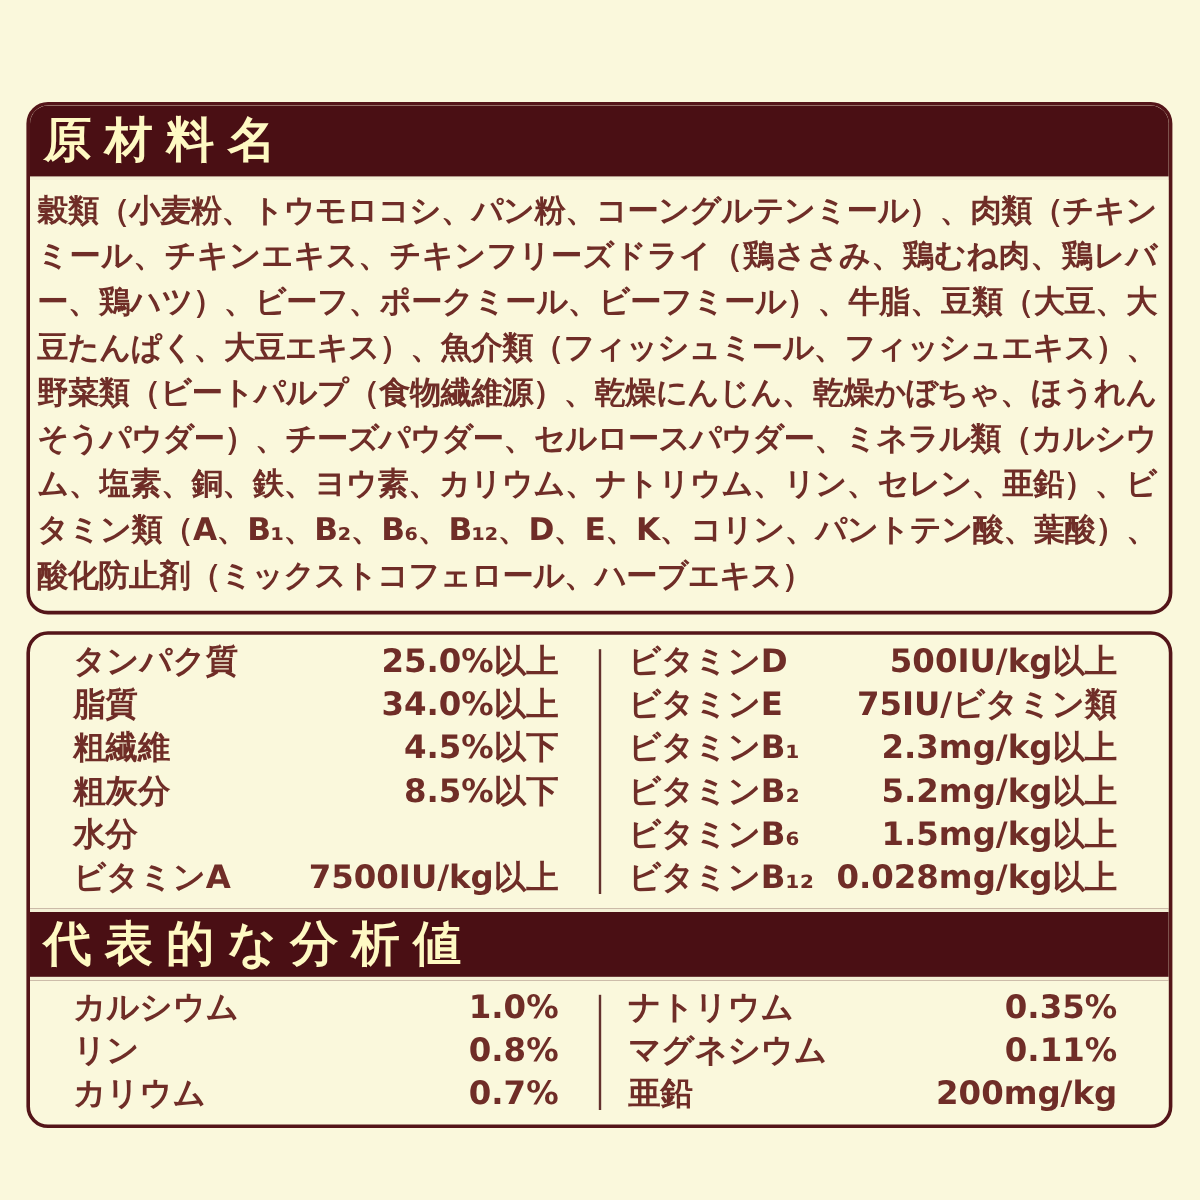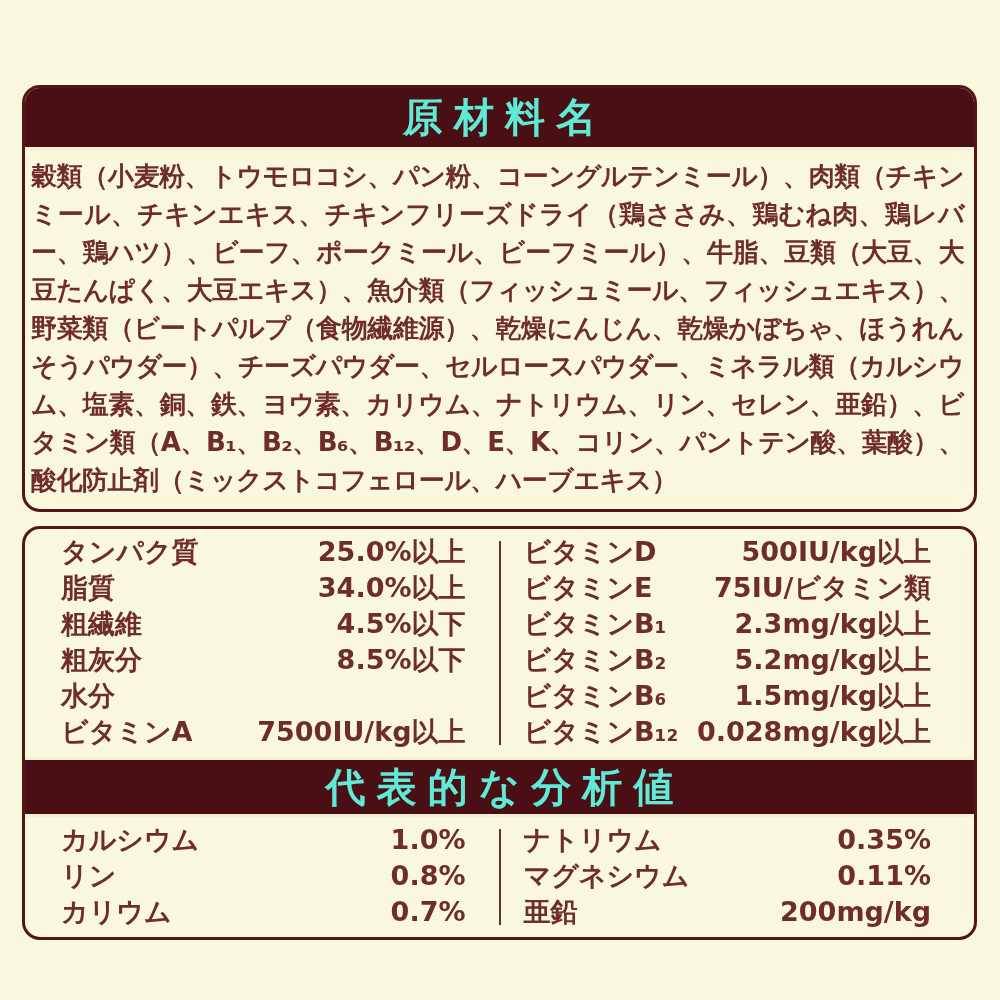--- a/index.html
+++ b/index.html
@@ -20,22 +20,21 @@
   .card {
     margin: 0 23px 0 22px;
     border: 3px solid #541519;
     border-radius: 18px;
     background: #faf8dc;
     overflow: hidden;
   }
   .card + .card { margin-top: 14px; }
   .band {
     background: #4a0f14;
-    color: #5eead4;
-    text-align: center;
+    color: #fef9c3;
     font-size: 40px;
     line-height: 59px;
     height: 62px;
     letter-spacing: 0.28em;
     text-indent: 0.28em;
     border-bottom: 3px solid #f4f0d6;
   }
   .band.inner {
     border-top: 3px solid #f4f0d6;
     height: 60px;

